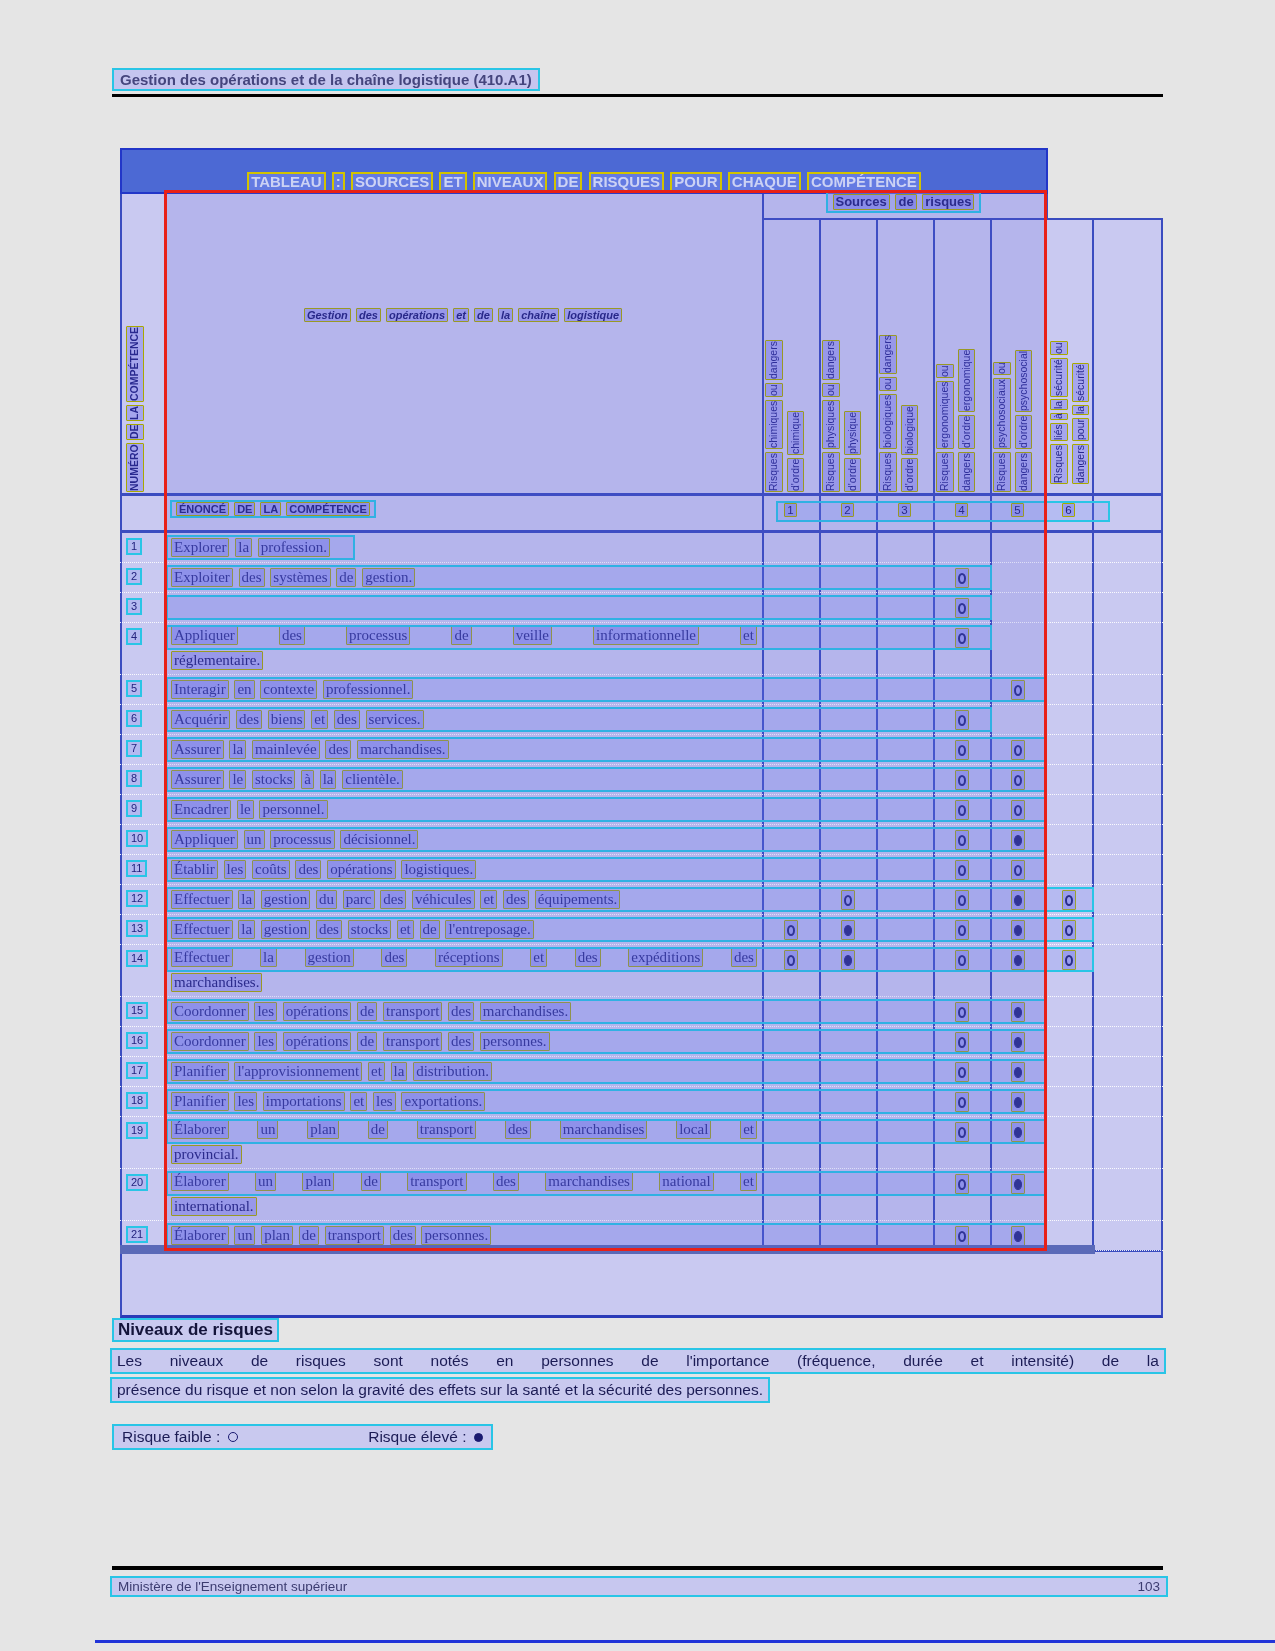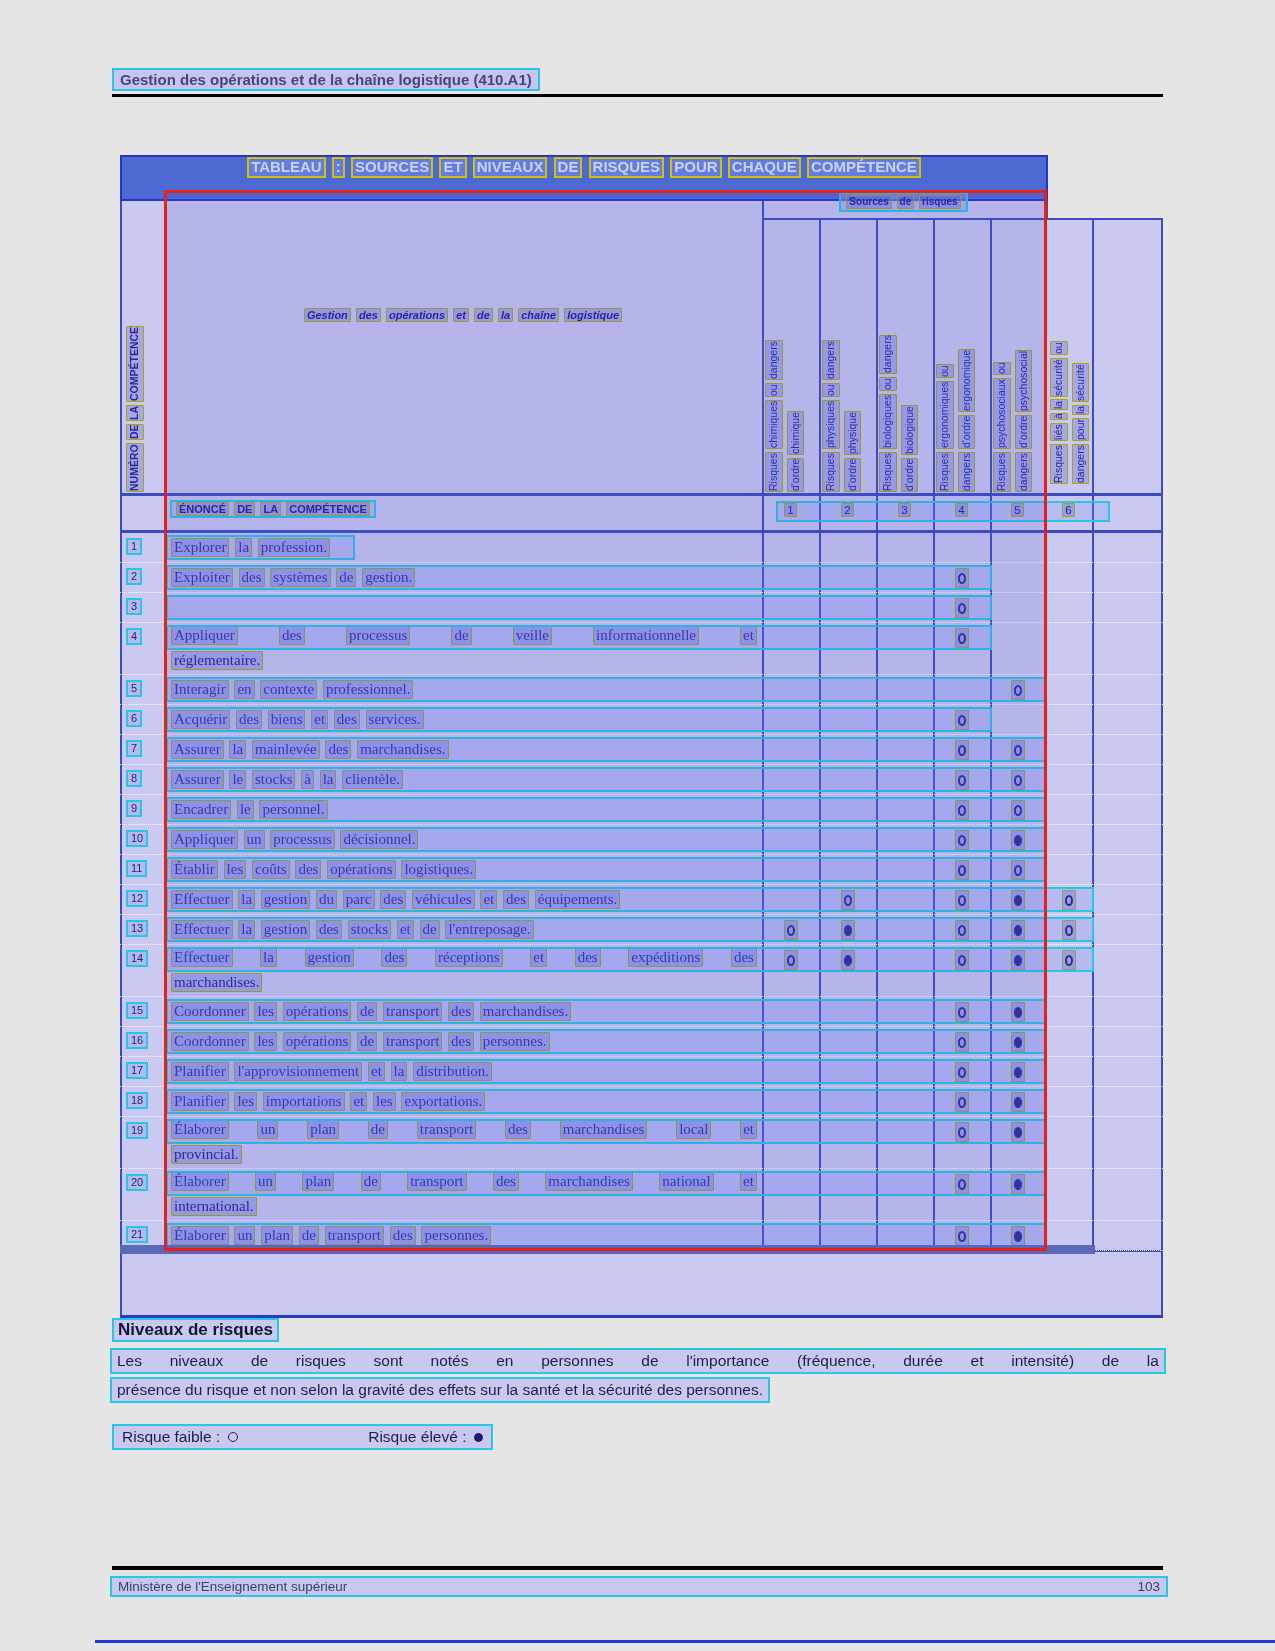--- a/index.html
+++ b/index.html
@@ -9,33 +9,33 @@
   
   .lbox{border:2px solid #29c5e6;background:rgba(150,160,240,0.45);padding:1px 4px;display:inline-block;}
   .wb{display:inline-block;border:1px solid #a8a800;background:rgba(75,75,225,0.28);padding:0 2px;margin:0 1px;border-radius:1px;line-height:1.12;}
   .wy{display:inline-block;border:2px solid #d2c300;background:rgba(150,160,255,0.33);padding:0 2px;margin:0 1px;line-height:1.1;}
   .wp{display:inline;border:none;background:none;padding:0;margin:0;}
 
   .toph{position:absolute;left:112px;top:68px;font-weight:bold;font-size:15px;color:#45457d;border:2px solid #29c5e6;background:#c5c5ef;padding:1px 6px;z-index:2;}
   .toprule{position:absolute;left:112px;top:94px;width:1051px;height:3px;background:#000;}
 
   .tbl{position:absolute;left:120px;top:140px;width:1043px;height:1180px;}
-  .banner{position:absolute;left:0;top:15px;width:928px;height:46px;background:#4c69d4;border:2px solid #2236c8;box-sizing:border-box;display:flex;align-items:flex-start;justify-content:center;font-weight:bold;font-size:15px;color:#ccd2f4;z-index:3;}
+  .banner{position:absolute;left:0;top:8px;width:928px;height:46px;background:#4c69d4;border:2px solid #2236c8;box-sizing:border-box;display:flex;align-items:flex-end;justify-content:center;font-weight:bold;font-size:15px;color:#ccd2f4;z-index:3;}
   .bodyA{position:absolute;left:0;top:46px;width:928px;height:1066px;background:#c9c9f1;border-left:2px solid #3a4cc0;border-right:2px solid #3a4cc0;box-sizing:border-box;z-index:1;}
   .ext{position:absolute;left:925px;top:78px;width:118px;height:1034px;background:#c9c9f1;border:2px solid #3a4cc0;box-sizing:border-box;z-index:1;}
   .bstrip{position:absolute;left:0;top:1112px;width:1043px;height:66px;background:#c9c9f1;border-left:2px solid #3a4cc0;border-right:2px solid #3a4cc0;border-bottom:3px solid #2a3ab8;box-sizing:border-box;z-index:1;}
   .innerbar{position:absolute;left:0;top:1105px;width:975px;height:9px;background:#5a69b8;z-index:4;}
   .redbox{position:absolute;left:44px;top:50px;width:883px;height:1061px;border:3px solid #e82018;background:rgba(85,85,215,0.17);box-sizing:border-box;z-index:6;pointer-events:none;}
 
   .vl{position:absolute;width:2px;background:#3a4cc0;z-index:2;}
   .hl{position:absolute;background:#3a4cc0;z-index:2;}
 
   .numrot{position:absolute;left:5px;top:150px;width:38px;height:202px;writing-mode:vertical-rl;transform:rotate(180deg);font-size:10.5px;font-weight:bold;color:#28288f;z-index:3;}
   .bigtitle{position:absolute;left:44px;top:168px;width:598px;text-align:center;font-size:11px;font-weight:bold;font-style:italic;color:#20207a;z-index:3;}
-  .sources{position:absolute;left:642px;top:48px;width:283px;height:28px;display:flex;align-items:center;justify-content:center;font-size:10px;font-weight:bold;color:#23237d;z-index:3;}
+  .sources{position:absolute;left:642px;top:48px;width:283px;height:28px;display:flex;align-items:center;justify-content:center;font-size:13px;font-weight:bold;color:#23237d;z-index:3;}
   .riskcol{position:absolute;top:84px;height:268px;writing-mode:vertical-rl;transform:rotate(180deg);font-size:10.5px;line-height:13px;color:#28288f;z-index:3;}
   .riskcol .vlin{display:block;margin:0 2px;}
   .enlabel{position:absolute;left:50px;top:360px;z-index:3;font-size:11px;font-weight:bold;color:#23237d;border:2px solid #29c5e6;background:rgba(120,140,245,0.22);padding:0 3px;}
   .colnum{position:absolute;top:358px;height:24px;z-index:5;display:flex;align-items:center;justify-content:center;font-size:11.5px;color:#23237d;}
   .numstrip{position:absolute;left:656px;top:361px;width:334px;height:21px;border:2px solid #29c5e6;background:rgba(110,140,245,0.22);z-index:4;box-sizing:border-box;}
 
   #rows-container{position:absolute;left:0;top:393px;width:1043px;z-index:3;}
   .trow{position:relative;width:100%;height:30px;border-bottom:1.5px dotted rgba(255,255,255,0.9);box-sizing:border-box;}
   .trow.d{height:52px;}
   .numb{position:absolute;left:6px;top:5px;border:2px solid #29c5e6;background:rgba(120,140,245,0.25);font-size:11px;line-height:13px;padding:0 3px;color:#23237d;z-index:3;}

